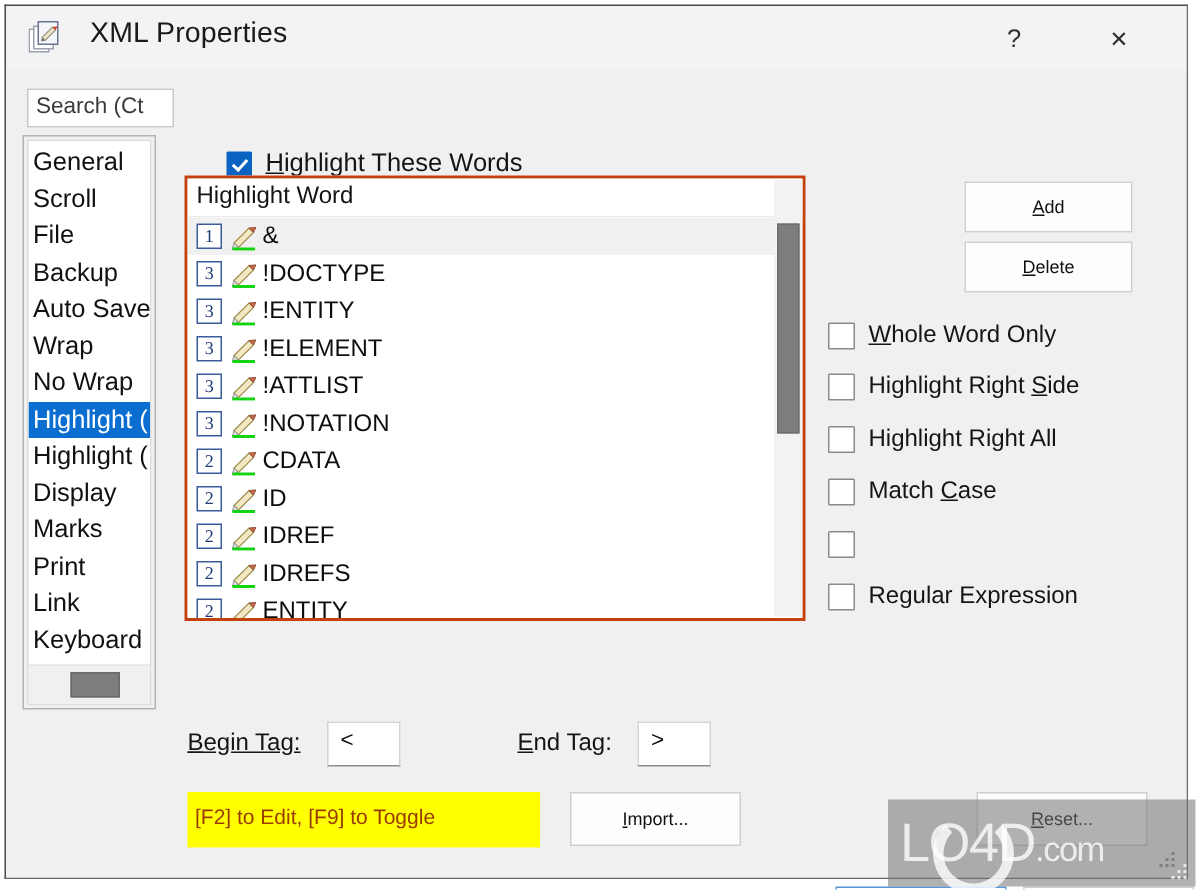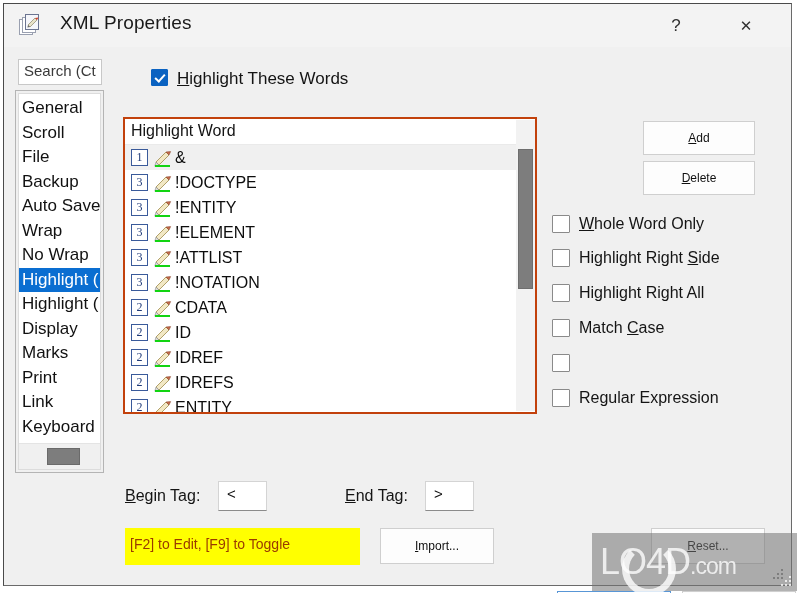--- a/index.html
+++ b/index.html
@@ -82,21 +82,21 @@
     right: 0;
     bottom: 0;
     background: #f0f0f0;
   }
 
   
   .search-box {
     position: absolute;
     left: 14px;
     top: 12px;
-    width: 84px;
+    width: 98px;
     height: 26px;
     background: #ffffff;
     border: 1px solid #c8c8c8;
     box-sizing: border-box;
     font-size: 15px;
     color: #3a3a3a;
     padding: 2px 0 0 5px;
     white-space: nowrap;
     overflow: hidden;
   }
@@ -156,22 +156,23 @@
     height: 17px;
     background: #7d7d7d;
     border: 1px solid #6a6a6a;
     box-sizing: border-box;
   }
 
   
   .chk-main {
     position: absolute;
     left: 124px;
-    top: 22px;
+    top: 52px;
     display: flex;
+    align-items: center;
     padding-left: 23px;
   }
   .cb {
     width: 17px;
     height: 17px;
     border: 1px solid #7a7a7a;
     background: #ffffff;
     box-sizing: border-box;
     flex: 0 0 auto;
     position: relative;
@@ -335,21 +336,21 @@
     position: absolute;
     background: #ffffff;
     border: 1px solid #d4d4d4;
     border-bottom: 1px solid #8b8b8b;
     box-sizing: border-box;
     font-size: 15px;
     color: #0d0d0d;
     padding: 3px 0 0 8px;
     font-family: "Liberation Sans", sans-serif;
   }
-  #tag-begin-label { left: 121px; top: 440px; }
+  #tag-begin-label { left: 121px; top: 440px; text-decoration: underline; }
   #tag-begin-input { left: 214px; top: 434px; width: 49px; height: 30px; }
   #tag-end-label   { left: 341px; top: 440px; }
   #tag-end-input   { left: 421px; top: 434px; width: 49px; height: 30px; }
 
   
   .hint {
     position: absolute;
     left: 121px;
     top: 481px;
     width: 235px;

